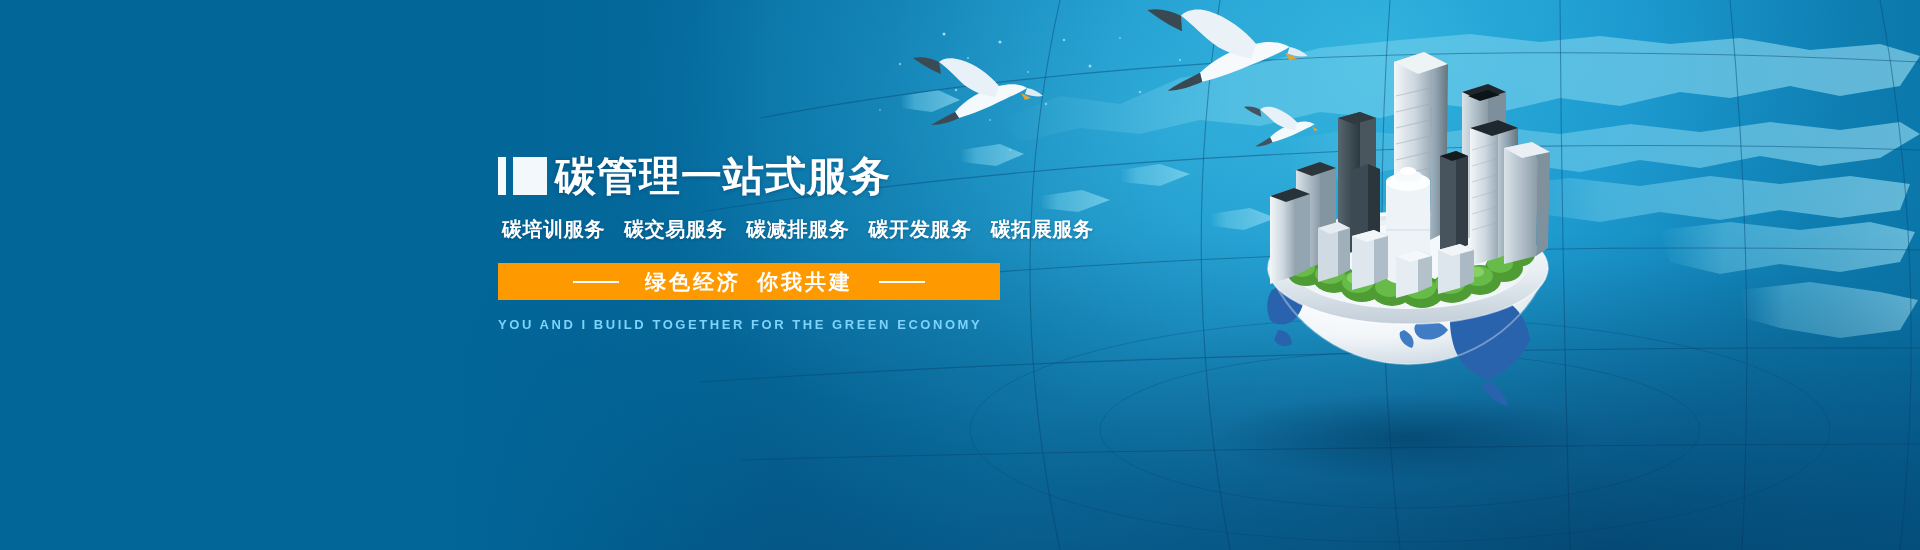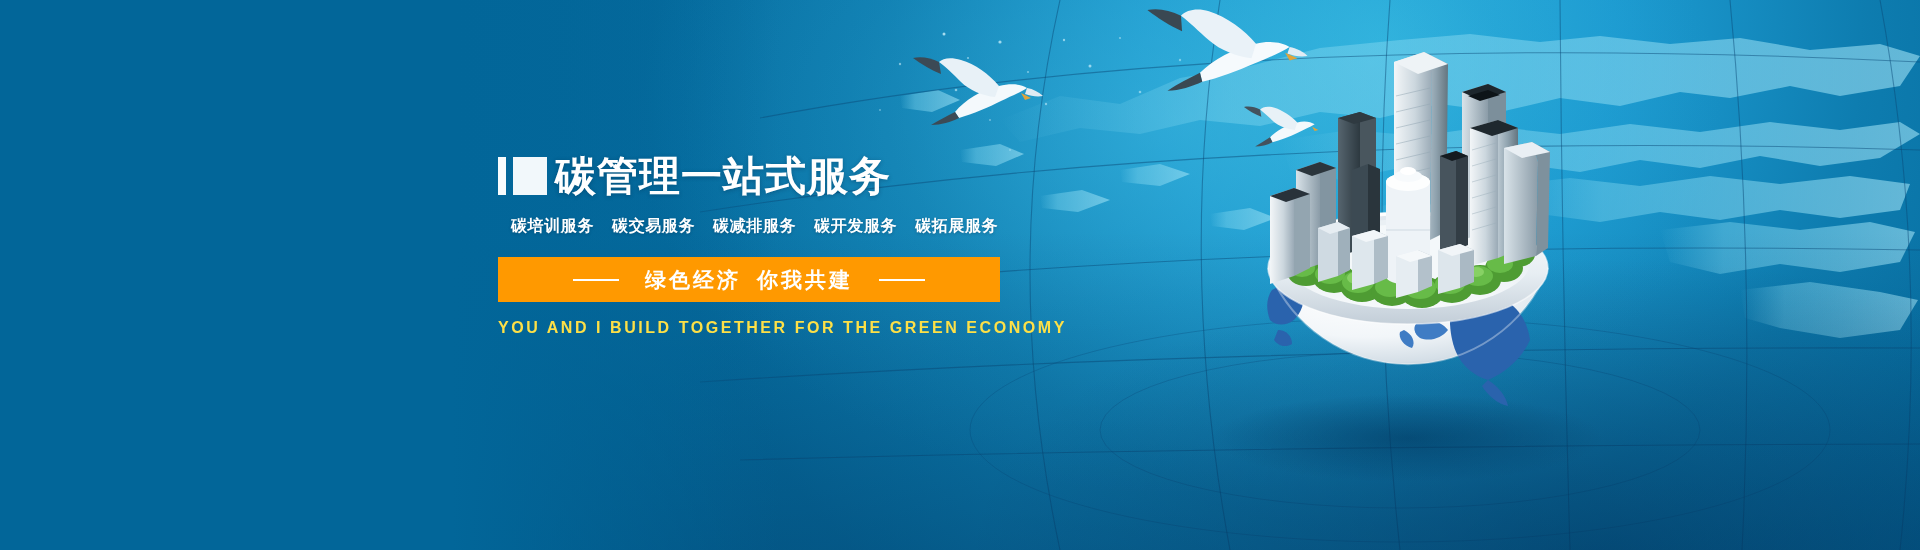--- a/index.html
+++ b/index.html
@@ -79,57 +79,57 @@
     font-size:41px;
     font-weight:bold;
     letter-spacing:1px;
     line-height:1;
     white-space:nowrap;
     text-shadow:0 1px 4px rgba(0,30,60,0.32);
   }
 
   .services {
     margin-top:14px;
-    margin-left:13px;
+    margin-left:4px;
     color:#ffffff;
-    font-size:16px;
+    font-size:20px;
     font-weight:bold;
     letter-spacing:0.6px;
     white-space:nowrap;
     text-shadow:0 1px 3px rgba(0,30,60,0.30);
   }
   .services .svc { margin-right:13px; }
   .services .svc:last-child { margin-right:0; }
 
   
   .slogan-bar {
     margin-top:20px;
-    width:502px; height:45px;
+    width:502px; height:37px;
     background:#ff9900;
     display:flex; align-items:center; justify-content:center;
     gap:26px;
   }
   .slogan-rule {
     width:46px; height:2px;
     background:#ffffff;
     flex:0 0 auto;
   }
   .slogan-text {
     color:#ffffff;
     font-size:21px;
     font-weight:bold;
     letter-spacing:3px;
     white-space:nowrap;
   }
   .slogan-text .gap { display:inline-block; width:16px; }
 
   .tagline {
     margin-top:17px;
-    color:#fde047;
-    font-size:16px;
+    color:#7dd3fc;
+    font-size:13px;
     font-weight:bold;
     letter-spacing:2.55px;
     white-space:nowrap;
   }
 </style>
 </head>
 <body>
 
 <div class="banner">
 

